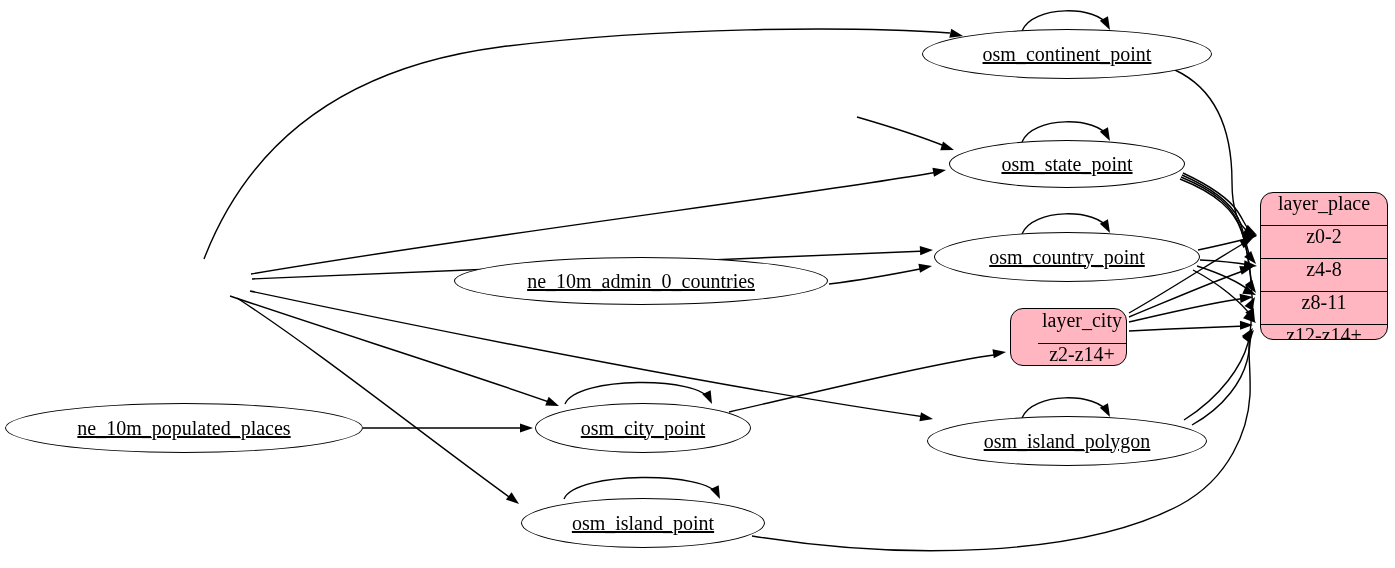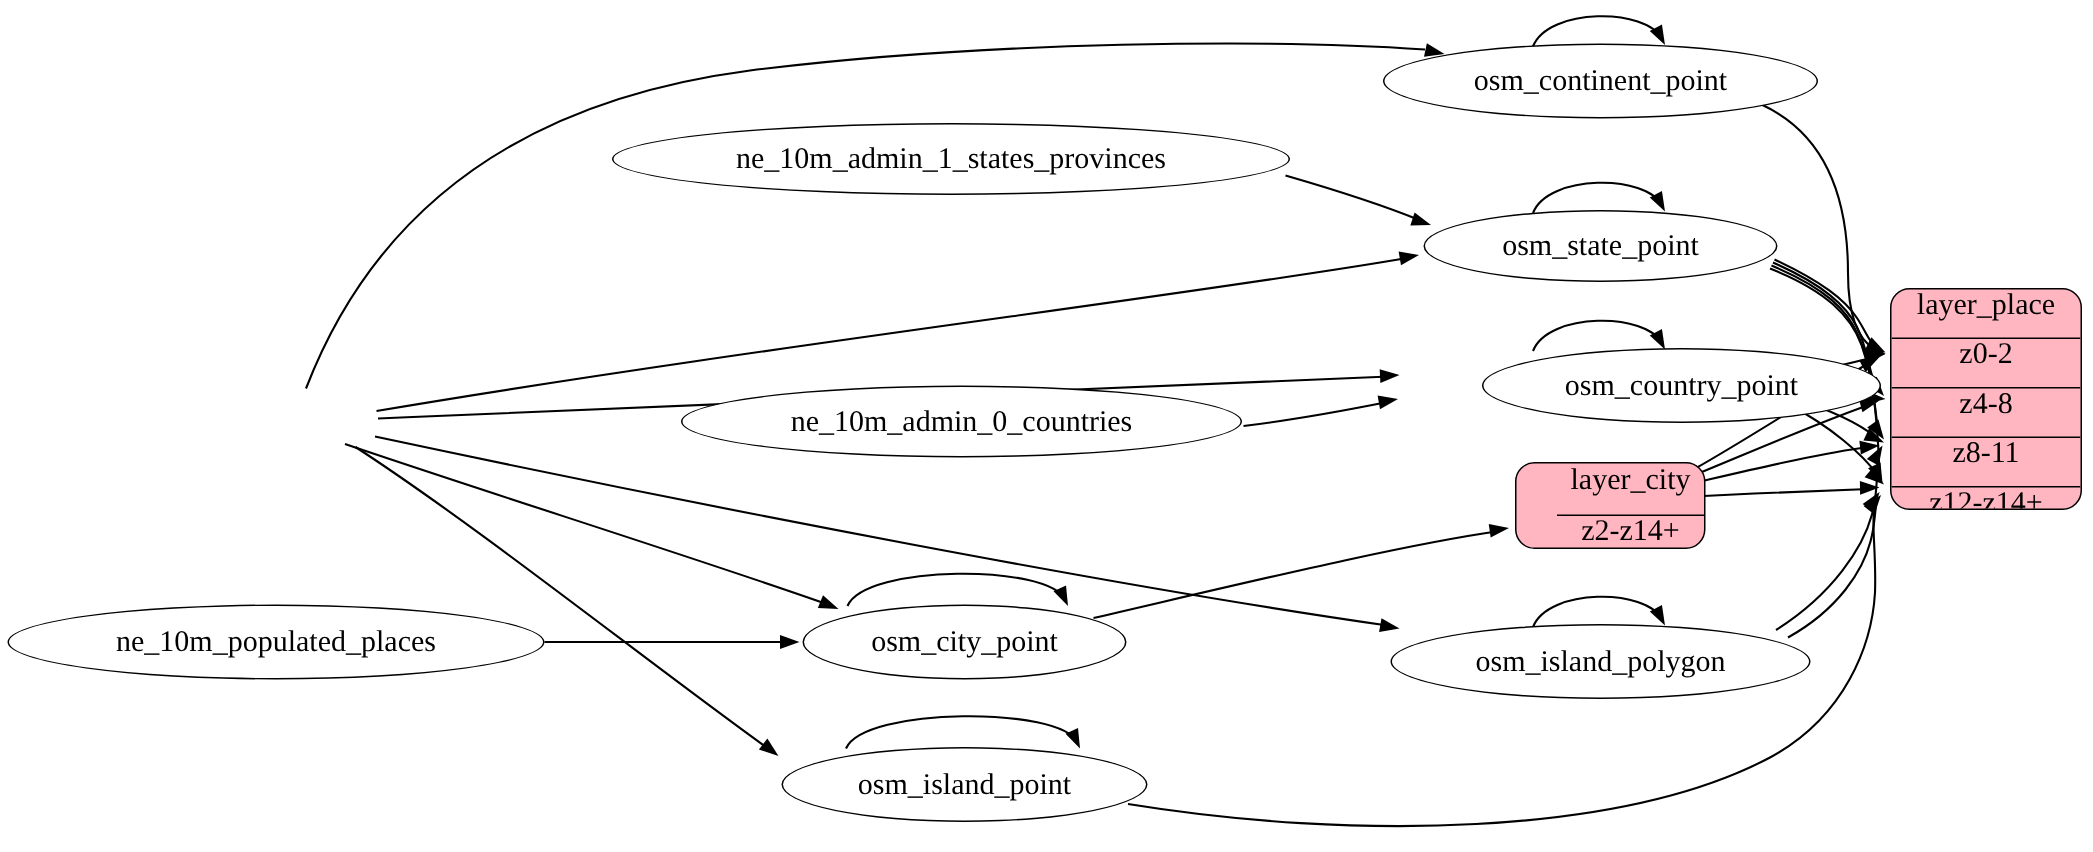--- a/index.html
+++ b/index.html
@@ -6,21 +6,21 @@
   body{font-family:"Liberation Serif","DejaVu Serif",serif;font-size:20px;color:#000;}
   #diagram{position:relative;width:1395px;height:568px;background:var(--bg,#fff);overflow:hidden;}
   #edge-layer{position:absolute;left:0;top:0;z-index:1;}
   .edge{fill:none;stroke:var(--edge,#000);stroke-width:1.4;}
   .arrowhead{fill:var(--edge,#000);stroke:none;}
   .node{
     position:absolute;z-index:2;box-sizing:border-box;
     border:1.5px solid var(--stroke,#000);border-radius:50%;
     background:var(--nodefill,#fff);
     display:flex;align-items:center;justify-content:center;
-    white-space:nowrap;text-align:center;
+    white-space:nowrap;text-align:center;text-decoration:underline;
   }
   .record{
     position:absolute;z-index:2;box-sizing:border-box;
     border:1.8px solid var(--stroke,#000);border-radius:13px;
     background:var(--recfill,#ffb6c1);
     display:flex;flex-direction:column;overflow:hidden;gap:12px;
   }
   .rec-row{
     flex:1;display:flex;align-items:center;justify-content:center;
     white-space:nowrap;line-height:1;
@@ -91,33 +91,32 @@
       <path d="M1184,420 C1222,396 1242,365 1248,343 C1252,329 1251,315 1252,304" class="edge"></path>
       <polygon points="1255,297 1244.5162831425916,305.9583302491977 1252.4837168574084,310.5583302491977" class="arrowhead"></polygon>
       <path d="M1192,425 C1226,406 1242,380 1247,361 C1250,350 1250,340 1251,335" class="edge"></path>
       <polygon points="1253,328 1241.7754069237071,336.0105249685421 1249.3116057311659,341.28742818297167" class="arrowhead"></polygon>
       <path d="M752,536 C900,560 1080,558 1180,505 C1230,478 1248,430 1250,395 C1251,368 1247,345 1250,337" class="edge"></path>
       <polygon points="1254,330 1242.3715513541756,337.41209701038935 1249.6212502873573,343.07618258338545" class="arrowhead"></polygon>
       <path d="M729,412 C820,391 935,363 1000,354" class="edge"></path>
       <polygon points="1006,352 992.4863188419432,349.2540171962696 993.7667113707759,358.3644834286921" class="arrowhead"></polygon>
     </svg>
 
-    <div class="node" style="left: 408px; top: 82px; width: 452px; height: 48px;">ne_10m_admin_1_states_provinces</div>
     <div class="node" style="left: 454px; top: 257px; width: 374px; height: 48px;">ne_10m_admin_0_countries</div>
     <div class="node" style="left: 5px; top: 403px; width: 358px; height: 50px;">ne_10m_populated_places</div>
     <div class="node" style="left: 922px; top: 29px; width: 290px; height: 50px;">osm_continent_point</div>
     <div class="node" style="left: 949px; top: 140px; width: 236px; height: 48px;">osm_state_point</div>
-    <div class="node" style="left: 988px; top: 232px; width: 266px; height: 50px;">osm_country_point</div>
+    <div class="node" style="left: 934px; top: 232px; width: 266px; height: 50px;">osm_country_point</div>
     <div class="node" style="left: 535px; top: 403px; width: 216px; height: 50px;">osm_city_point</div>
     <div class="node" style="left: 927px; top: 416px; width: 280px; height: 50px;">osm_island_polygon</div>
     <div class="node" style="left: 521px; top: 498px; width: 244px; height: 50px;">osm_island_point</div>
     <div class="record" style="left: 1260px; top: 192px; width: 128px; height: 148px;">
       <div class="rec-row">layer_place</div>
       <div class="rec-row">z0-2</div>
       <div class="rec-row">z4-8</div>
       <div class="rec-row">z8-11</div>
       <div class="rec-row">z12-z14+</div>
     </div>
-    <div class="record" style="left: 1010px; top: 308px; width: 127px; height: 58px; padding-left: 27px;">
+    <div class="record" style="left: 1010px; top: 308px; width: 117px; height: 58px; padding-left: 27px;">
       <div class="rec-row">layer_city</div>
       <div class="rec-row">z2-z14+</div>
     </div>
   </div>
 
 </body></html>

